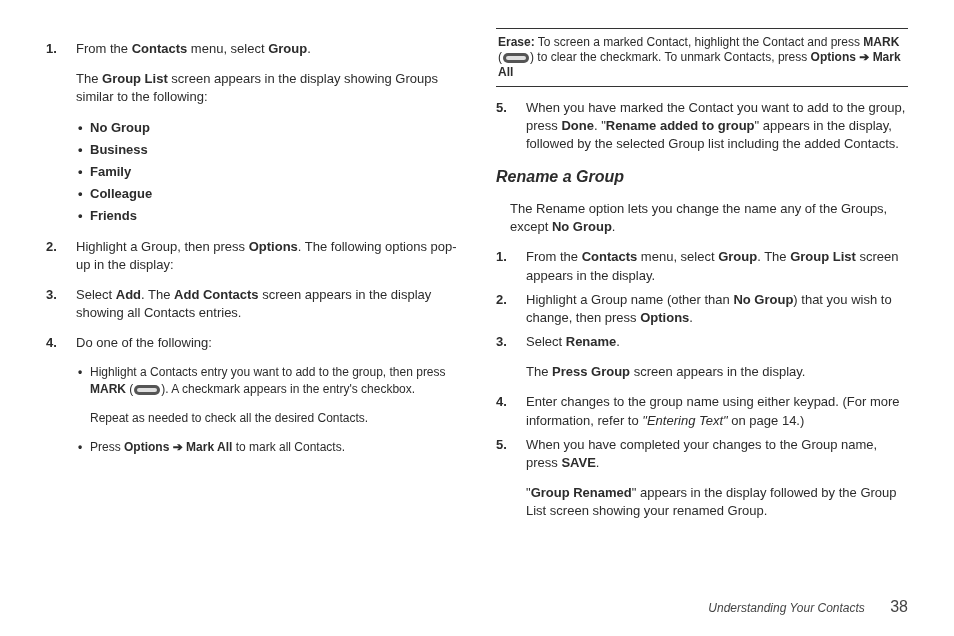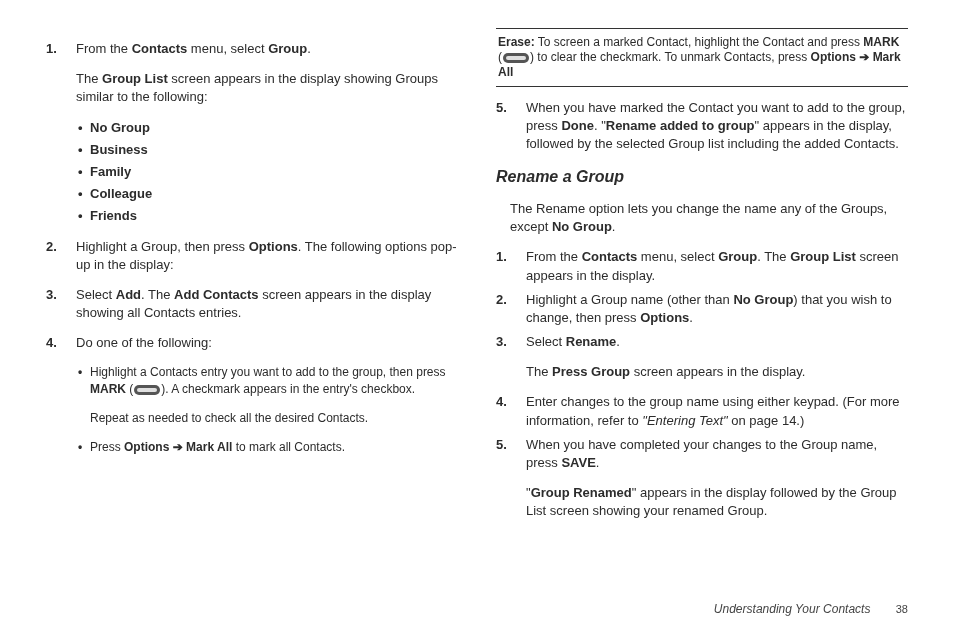--- a/index.html
+++ b/index.html
@@ -111,21 +111,21 @@
     position: absolute;
     bottom: 18px;
     right: 46px;
     font-size: 12px;
     font-style: italic;
     color: #444;
   }
   .footer .pno {
     font-style: normal;
     margin-left: 22px;
-    font-size: 11px;
+    font-size: 16px;
   }
   .ol2 {
     list-style: none;
     padding: 0;
     margin: 4px 0 0 0;
   }
   .ol2 > li {
     position: relative;
     padding-left: 30px;
     margin-bottom: 6px;

